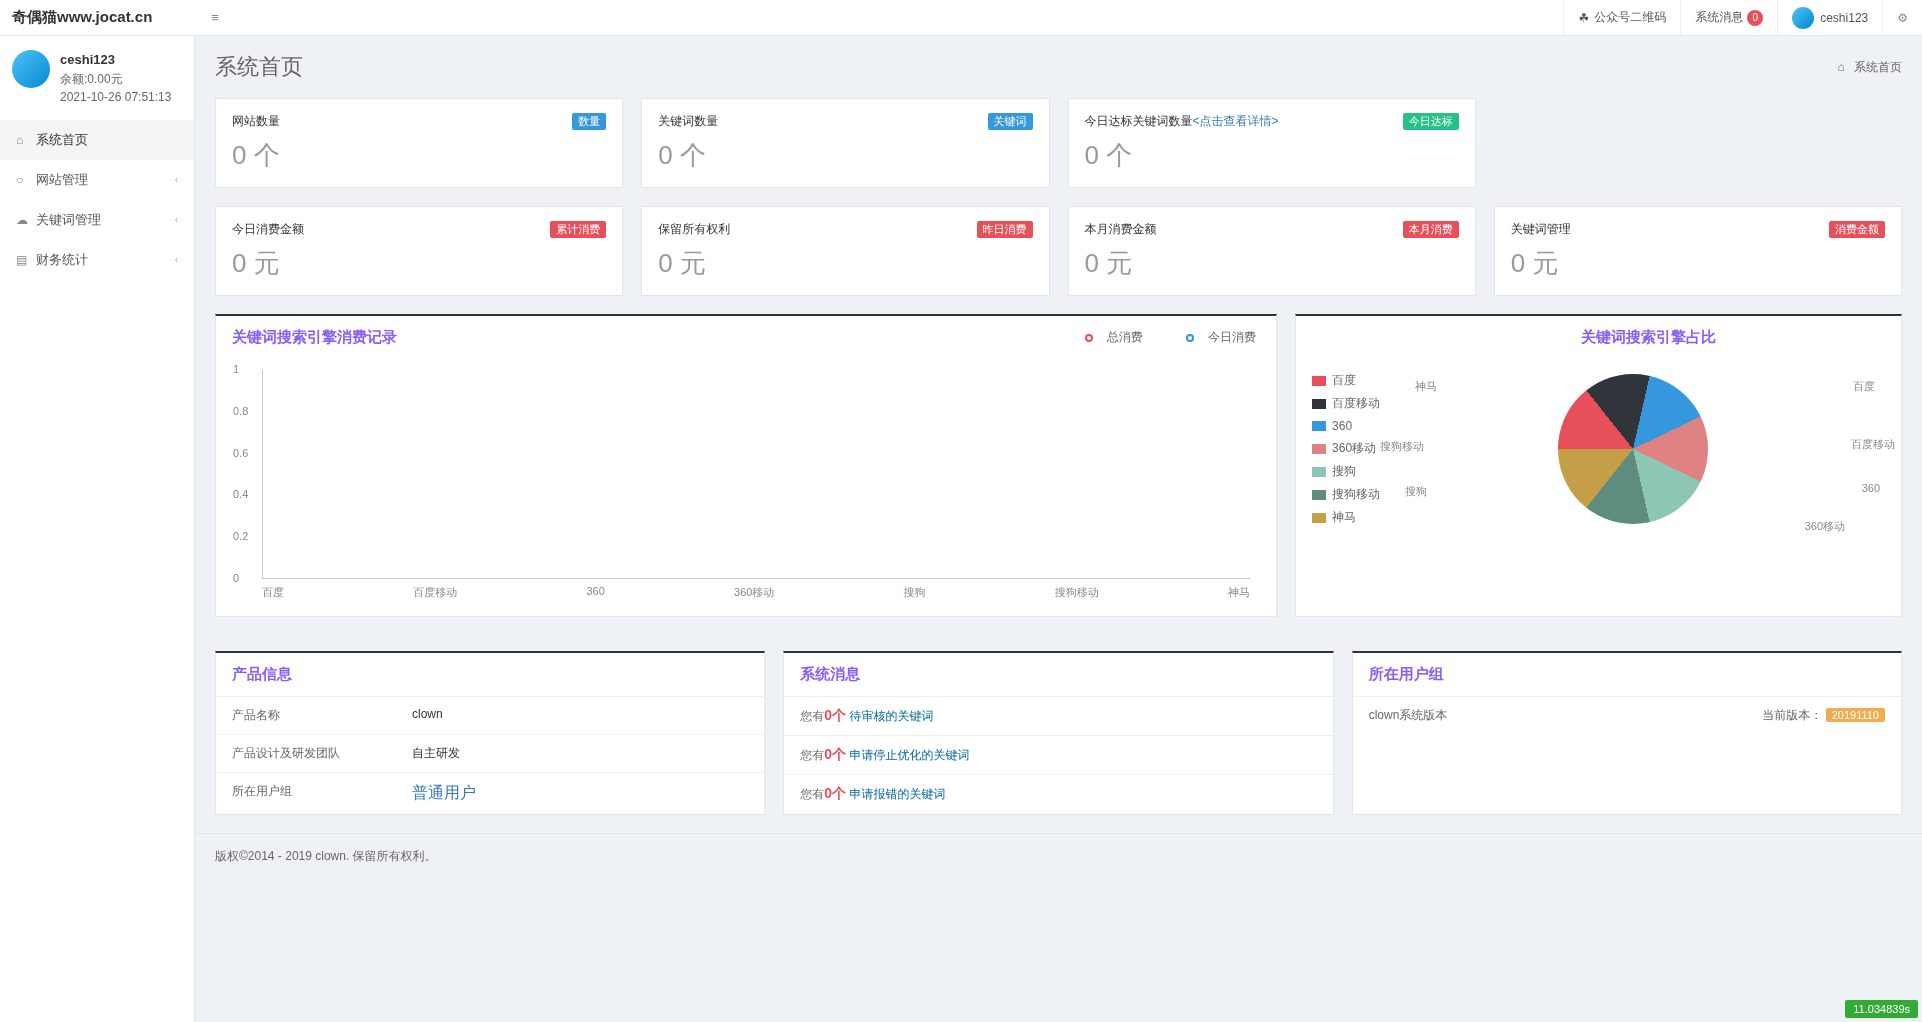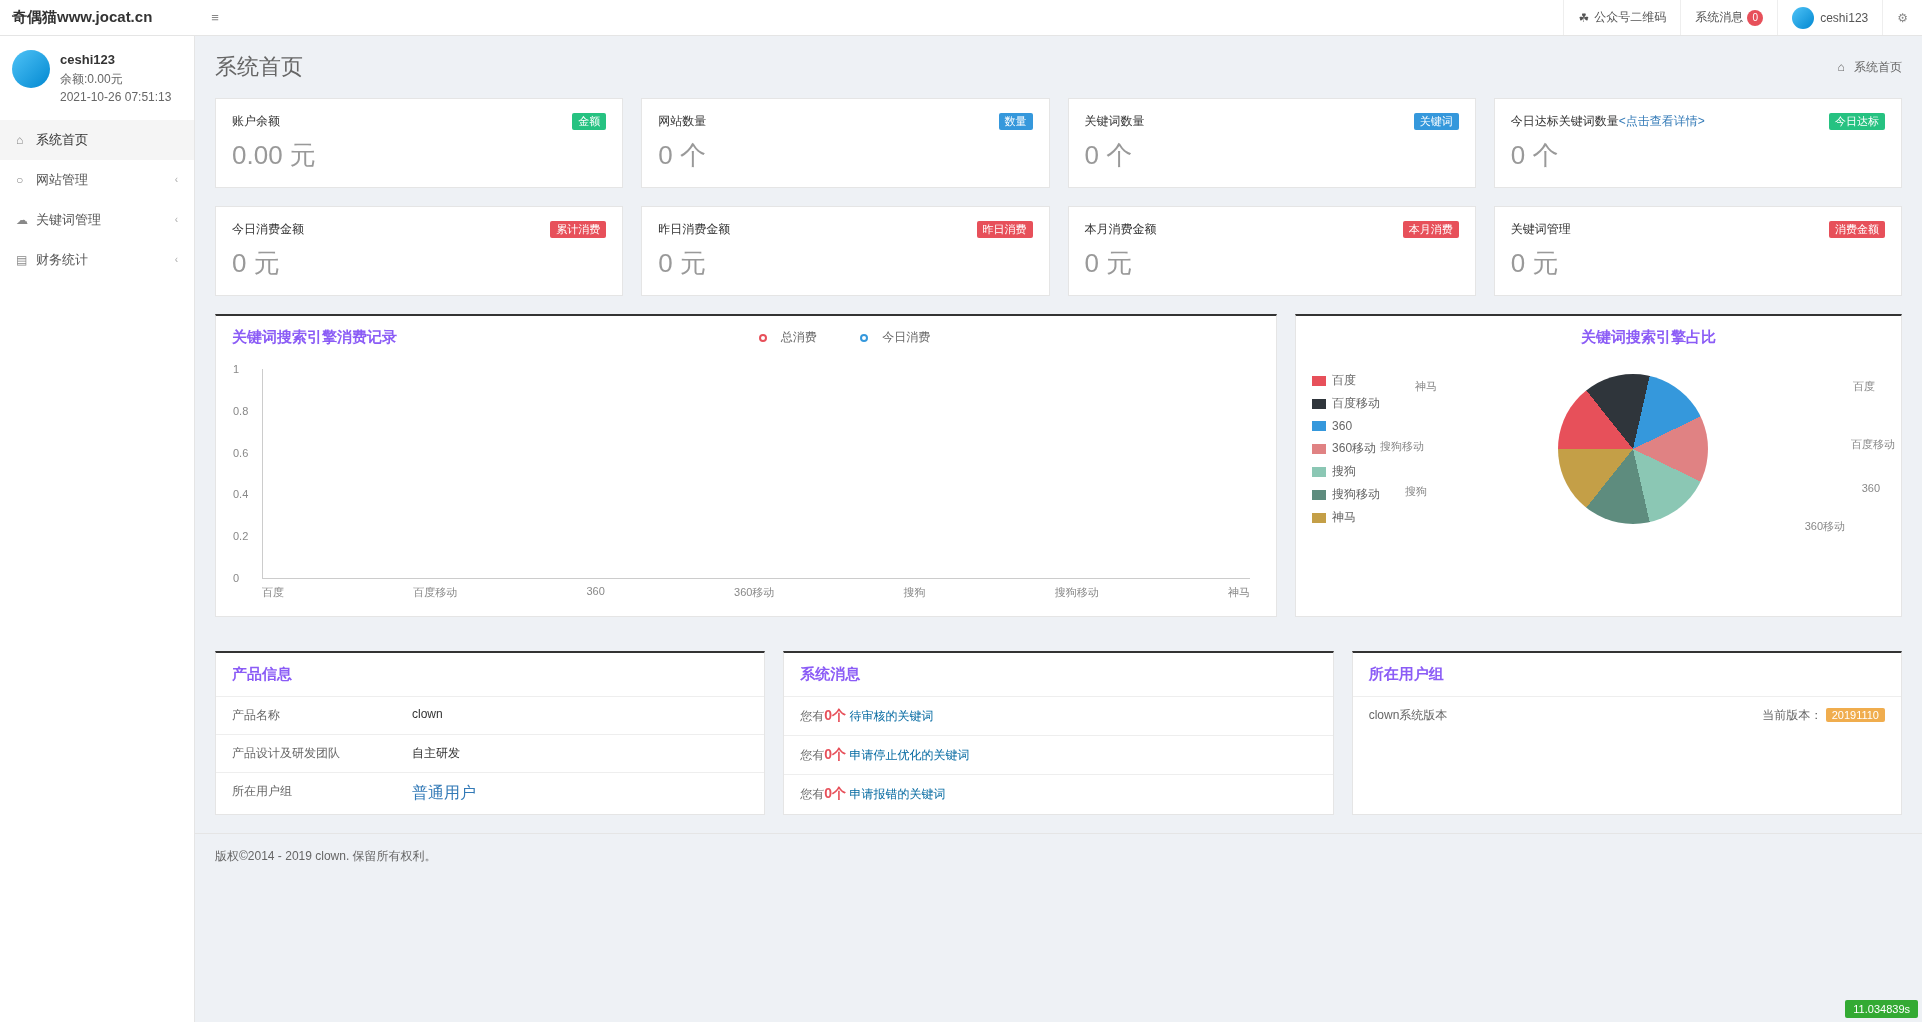--- a/index.html
+++ b/index.html
@@ -33,21 +33,21 @@
 .card-tag{margin-left:auto;font-size:11px;color:#fff;padding:1px 6px;border-radius:2px}
 .tag-green{background:#26c281}
 .tag-blue{background:#3598dc}
 .tag-red{background:#e7505a}
 .card-value{font-size:26px;color:#999;font-weight:300}
 .card-link{color:#337ab7;font-size:12px;cursor:pointer}
 .panels{display:grid;grid-template-columns:1.75fr 1fr;gap:18px;padding:18px 20px}
 .panel{background:#fff;border:1px solid #e5e5e5;border-top:2px solid #333}
 .panel-title{padding:12px 16px;font-size:15px;font-weight:bold;color:#8b5cf6}
 .chart-area{padding:10px 16px 16px;position:relative}
-.line-legend{text-align:center;font-size:12px;color:#666;margin-bottom:10px}
+.line-legend{text-align:right;font-size:12px;color:#666;margin-bottom:10px}
 .line-legend span{margin:0 10px}
 .line-legend .dot{display:inline-block;width:8px;height:8px;border-radius:50%;border:2px solid #e7505a;margin-right:4px;vertical-align:middle}
 .line-legend .dot2{border-color:#3598dc}
 .axis{position:relative;height:210px;border-left:1px solid #ccc;border-bottom:1px solid #ccc;margin-left:30px;margin-right:10px}
 .ytick{position:absolute;left:-30px;font-size:11px;color:#888;transform:translateY(50%)}
 .xticks{display:flex;justify-content:space-between;margin-left:30px;margin-right:10px;margin-top:6px;font-size:11px;color:#888}
 .pie-wrap{display:flex;padding:10px 16px 20px}
 .pie-legend{font-size:12px;color:#666;line-height:1.9}
 .pie-legend .sw{display:inline-block;width:14px;height:10px;margin-right:6px;vertical-align:middle}
 .pie-chart{flex:1;position:relative;display:flex;align-items:center;justify-content:center}
@@ -130,27 +130,20 @@
     <h1 class="page-title">系统首页</h1>
     <div class="breadcrumb">
       <span>⌂</span>
       <span style="margin-left:6px">系统首页</span>
     </div>
   </div>
 
   <div class="cards" id="cards1">
       <div class="card">
         <div class="card-head">
-          <span class="card-label">账户余额</span>
-          <span class="card-tag tag-green">金额</span>
-        </div>
-        <div class="card-value">0.00 元</div>
-      </div>
-      <div class="card">
-        <div class="card-head">
           <span class="card-label">网站数量</span>
           <span class="card-tag tag-blue">数量</span>
         </div>
         <div class="card-value">0 个</div>
       </div>
       <div class="card">
         <div class="card-head">
           <span class="card-label">关键词数量</span>
           <span class="card-tag tag-blue">关键词</span>
         </div>
@@ -169,21 +162,21 @@
   <div class="cards" id="cards2">
       <div class="card">
         <div class="card-head">
           <span class="card-label">今日消费金额</span>
           <span class="card-tag tag-red">累计消费</span>
         </div>
         <div class="card-value">0 元</div>
       </div>
       <div class="card">
         <div class="card-head">
-          <span class="card-label">昨日消费金额</span>
+          <span class="card-label">保留所有权利</span>
           <span class="card-tag tag-red">昨日消费</span>
         </div>
         <div class="card-value">0 元</div>
       </div>
       <div class="card">
         <div class="card-head">
           <span class="card-label">本月消费金额</span>
           <span class="card-tag tag-red">本月消费</span>
         </div>
         <div class="card-value">0 元</div>

